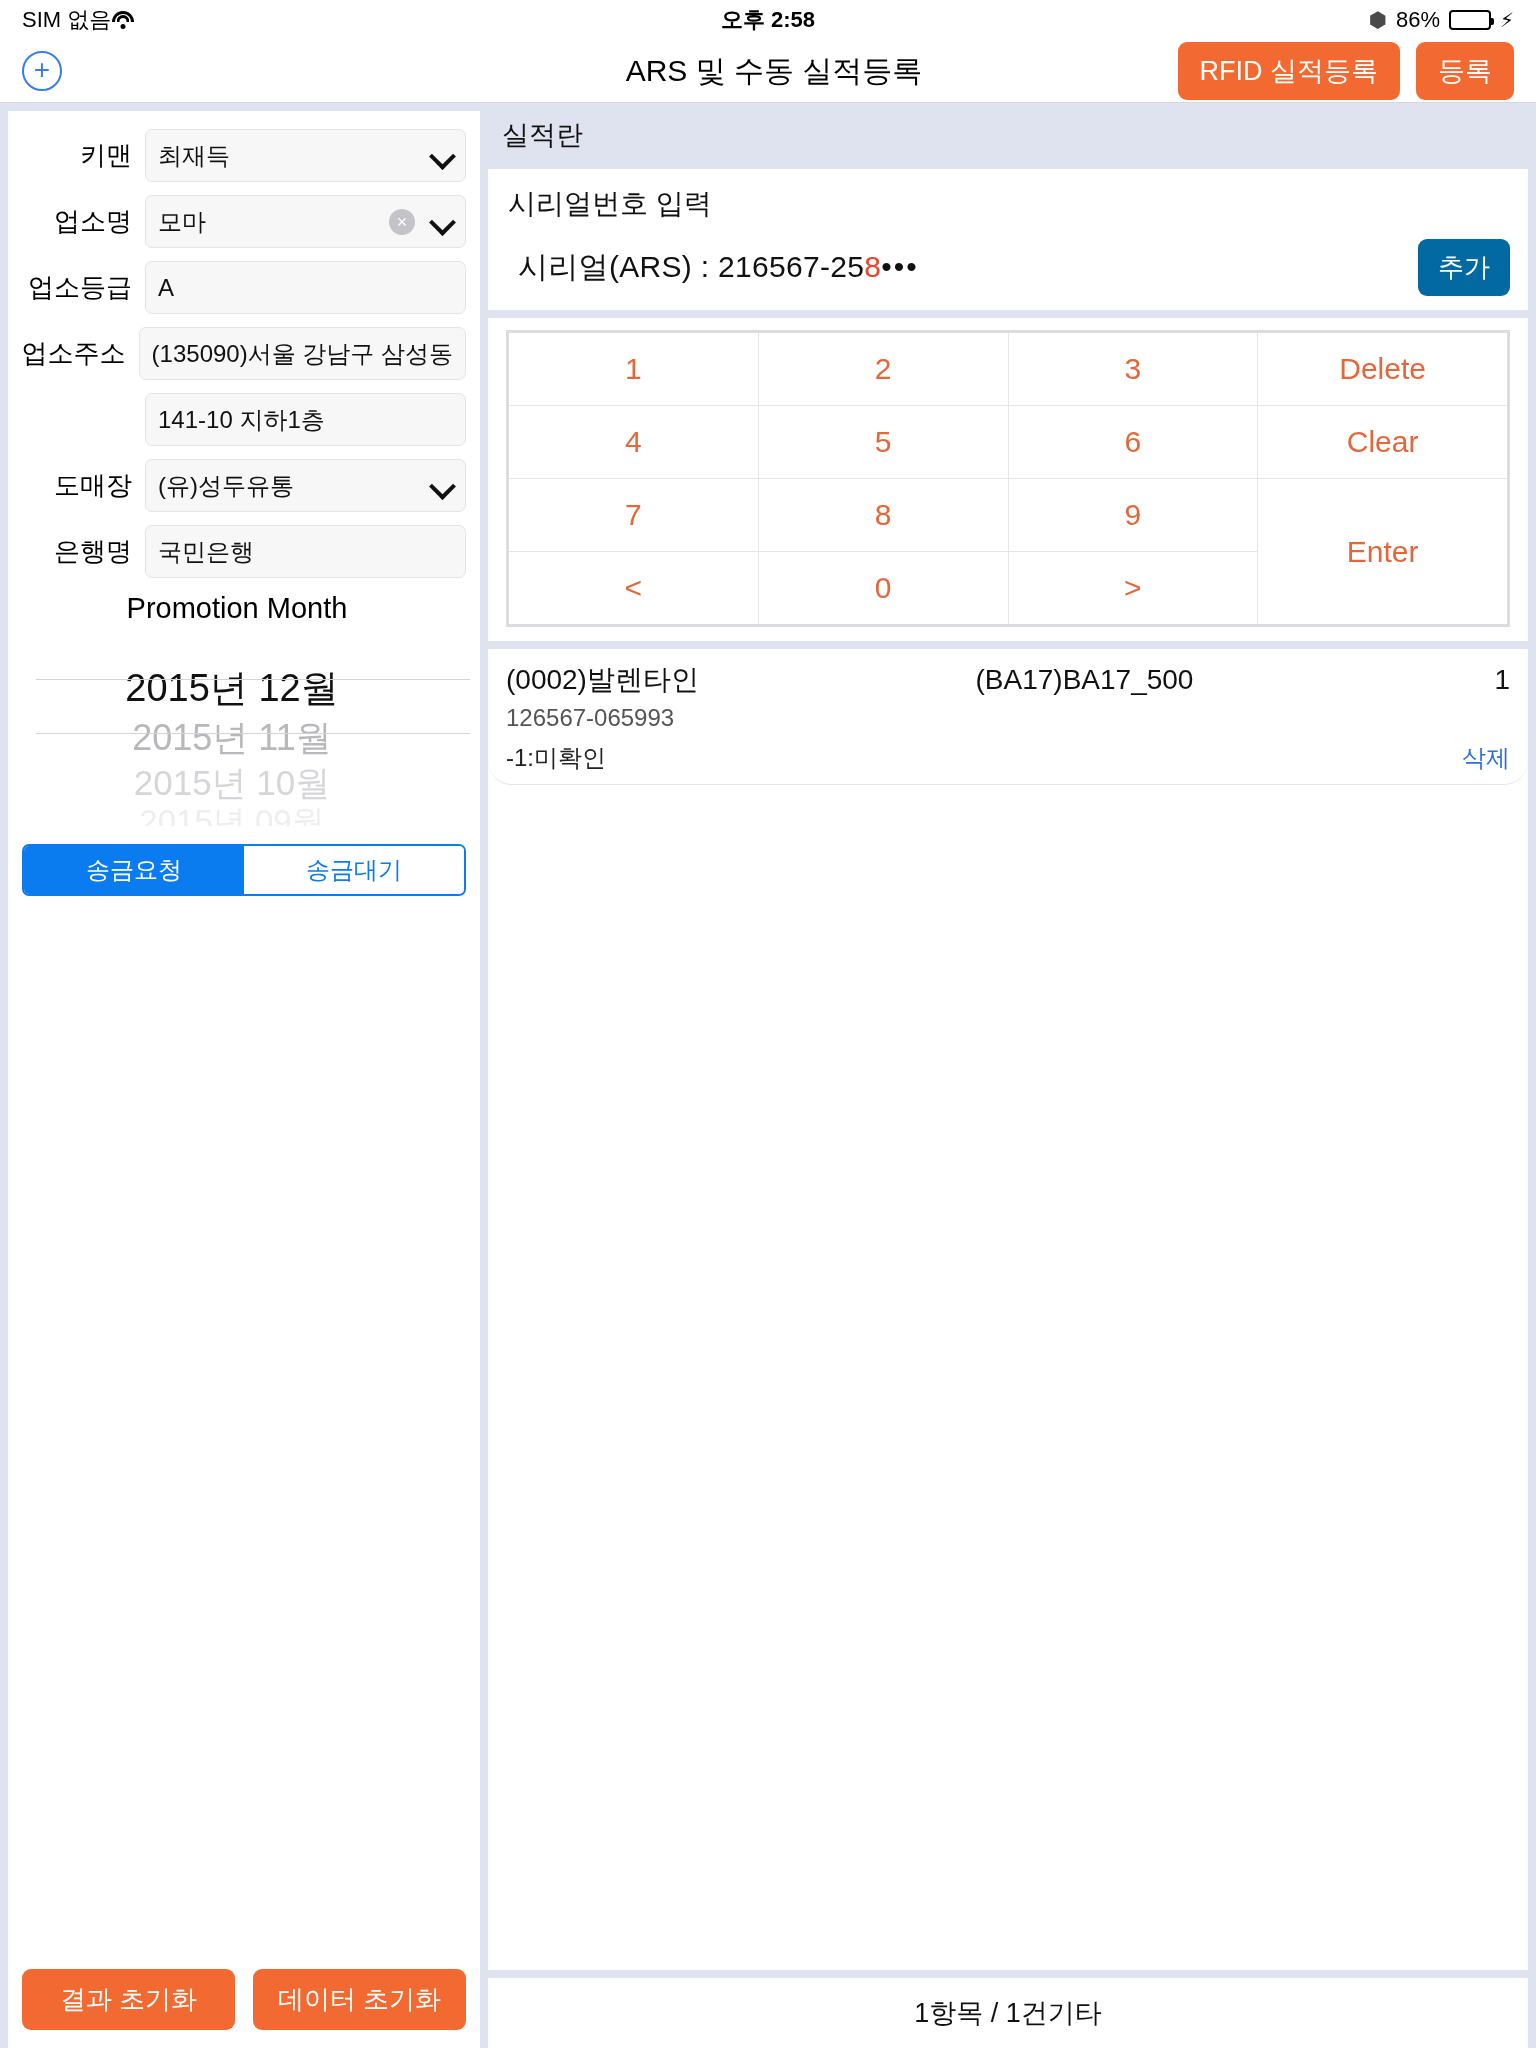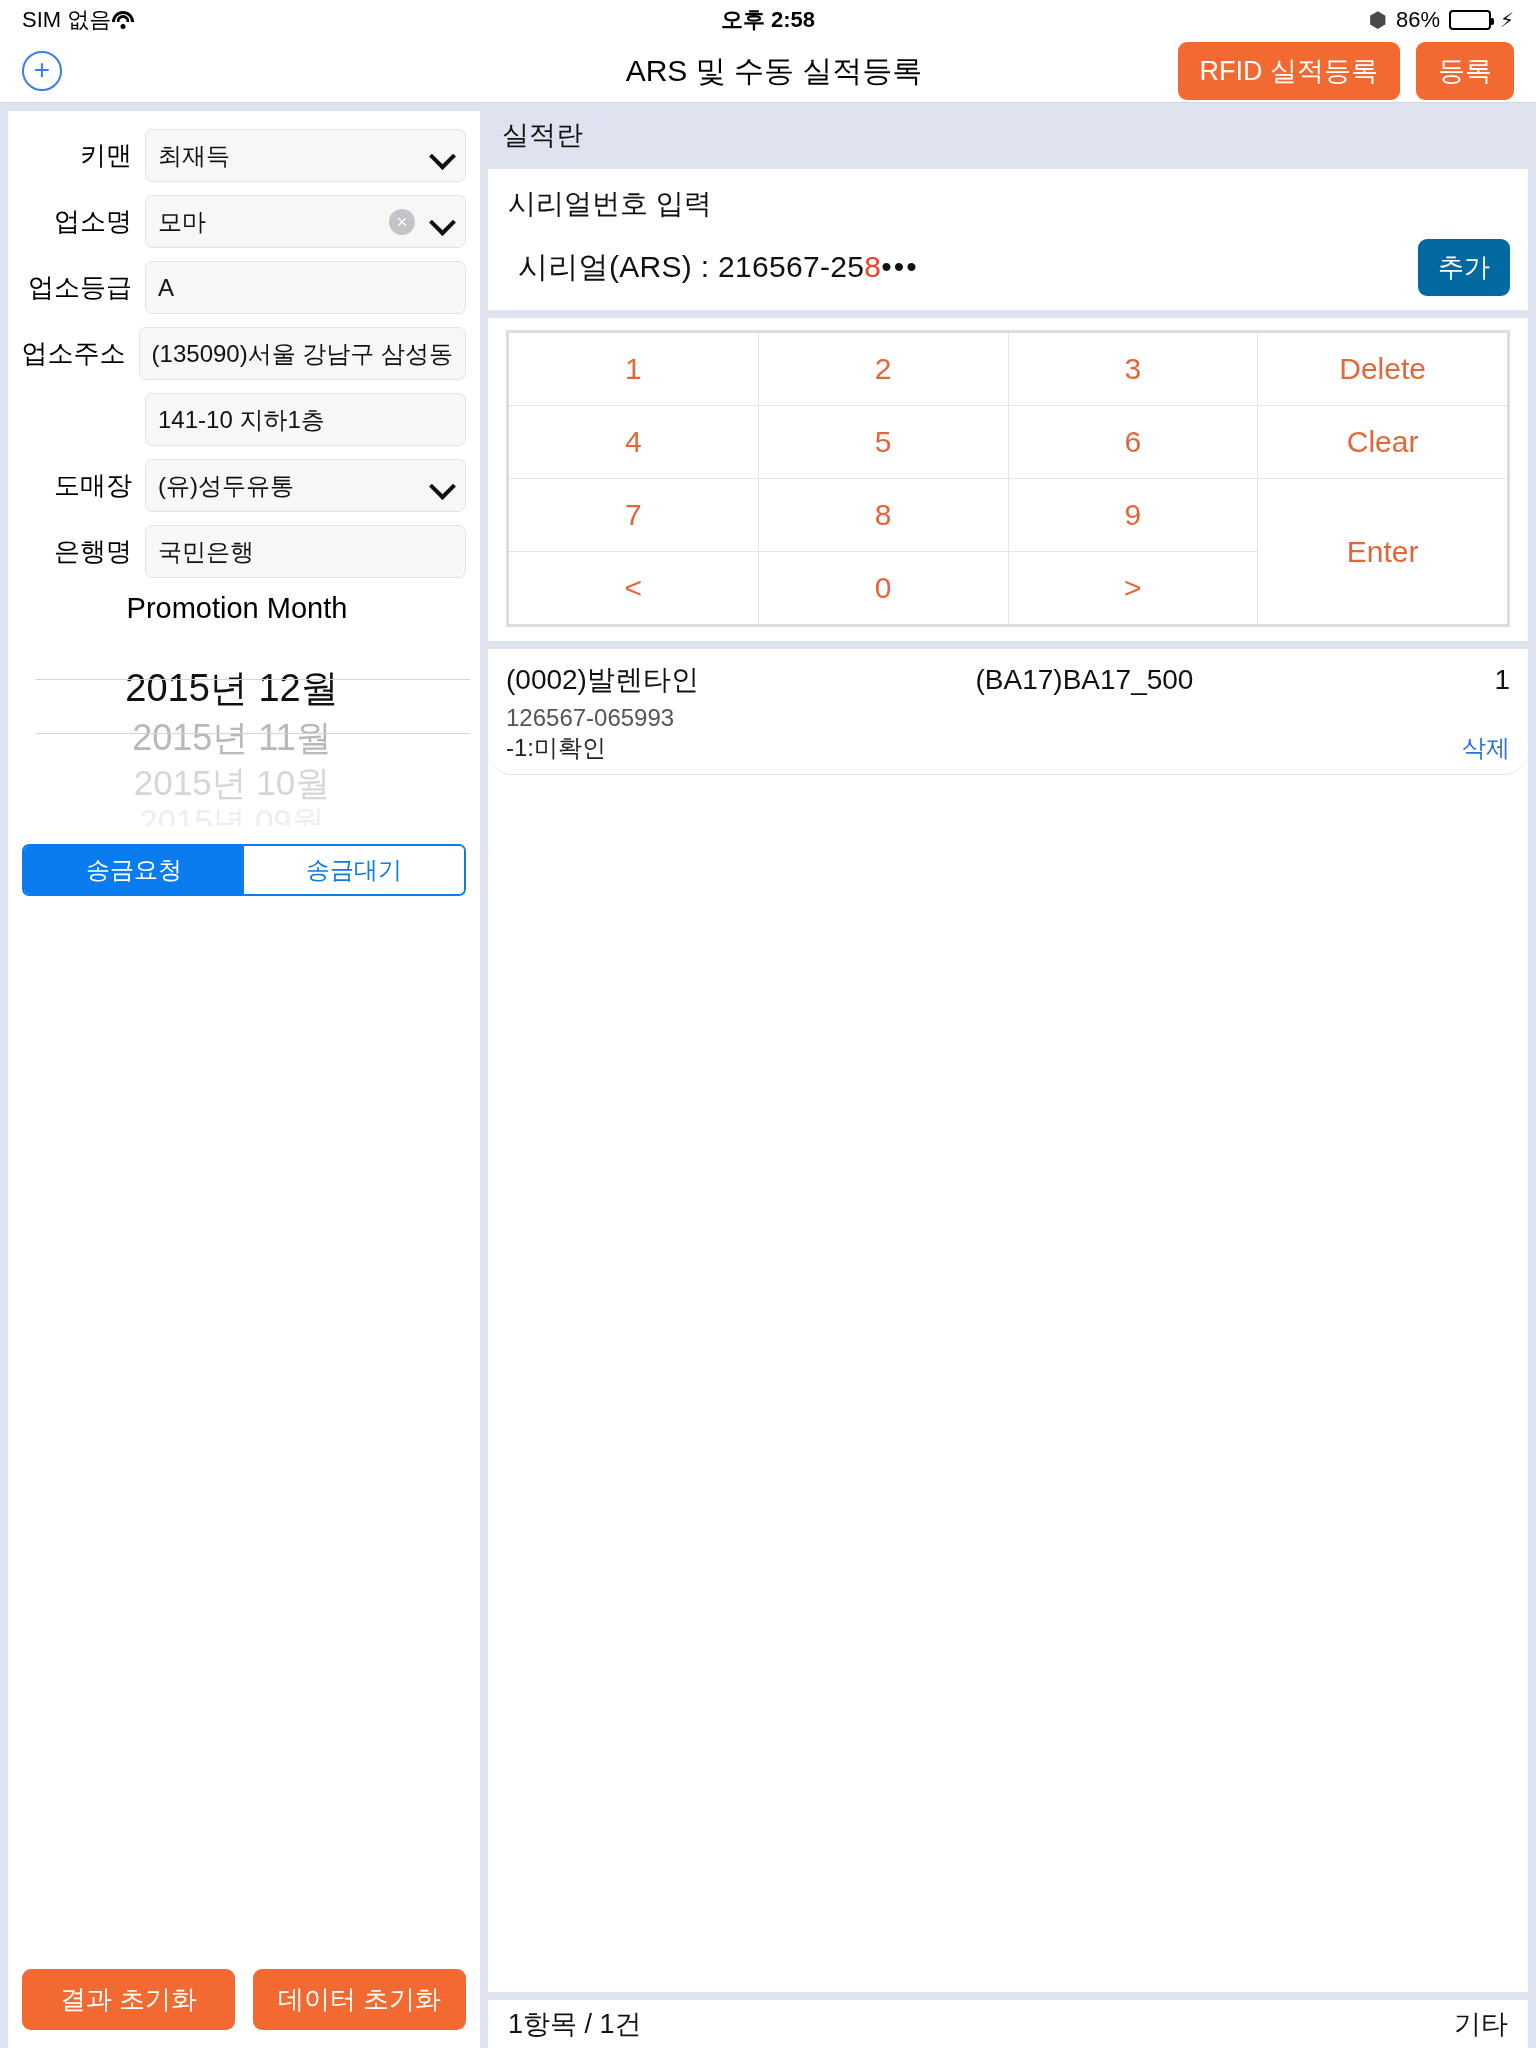--- a/index.html
+++ b/index.html
@@ -243,28 +243,28 @@
     font-size: 28px; color: #111;
   }
   .list-name { flex: 0 0 auto; }
   .list-code { flex: 1; text-align: center; }
   .list-qty { flex: 0 0 auto; width: 40px; text-align: right; }
   .list-line2 {
     font-size: 24px; color: #555; margin-top: 5px;
   }
   .list-line3 {
     display: flex; justify-content: space-between; align-items: baseline;
-    font-size: 24px; color: #222; margin-top: 0;
+    font-size: 24px; color: #222; margin-top: 10px;
   }
   .list-delete { color: #2f6fdc; cursor: pointer; }
   .list-fill { flex: 1; }
 
   .footer-card {
-    height: 48px; display: flex; align-items: center;
-    justify-content: space-between;
+    height: 70px; display: flex; align-items: center;
+    justify-content: center;
     padding: 0 20px; font-size: 27px; color: #111;
     flex: none;
   }
 </style>
 </head>
 <body>
 
 <div class="statusbar">
   <div class="sb-left">
     <span>SIM 없음</span>

